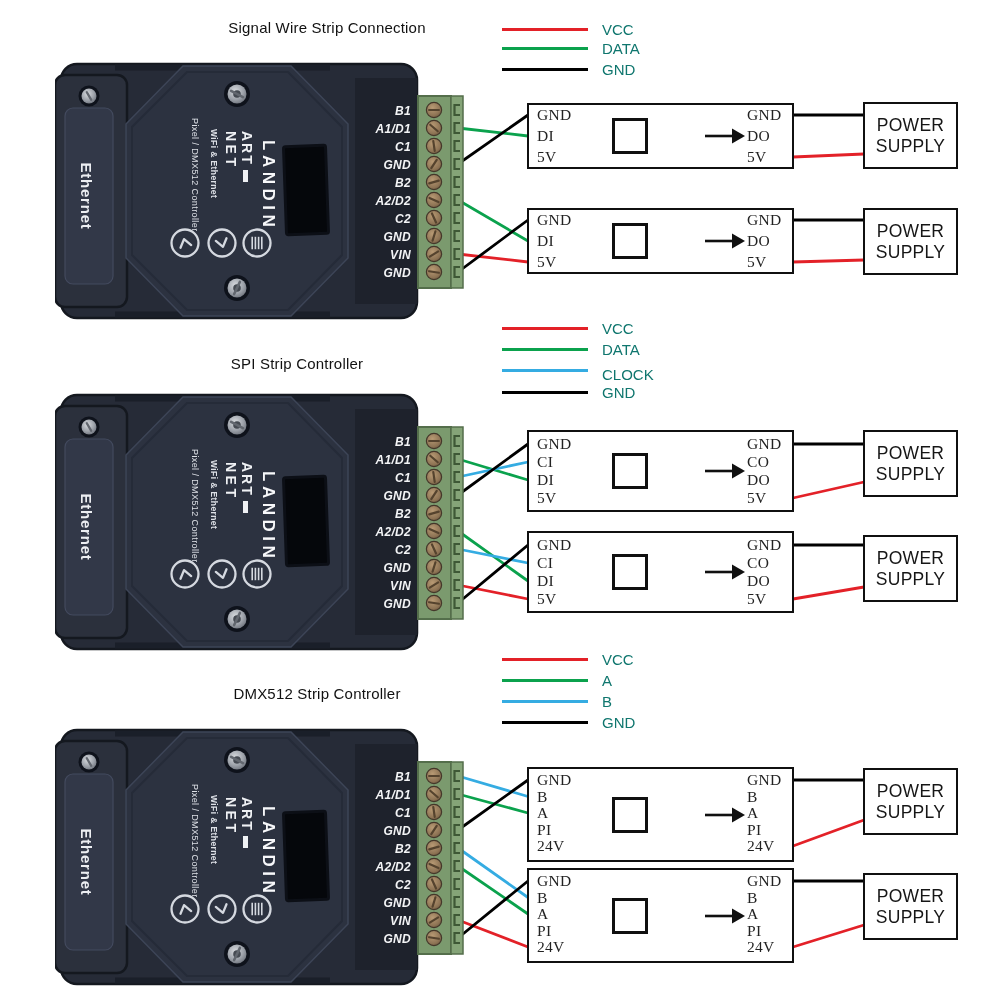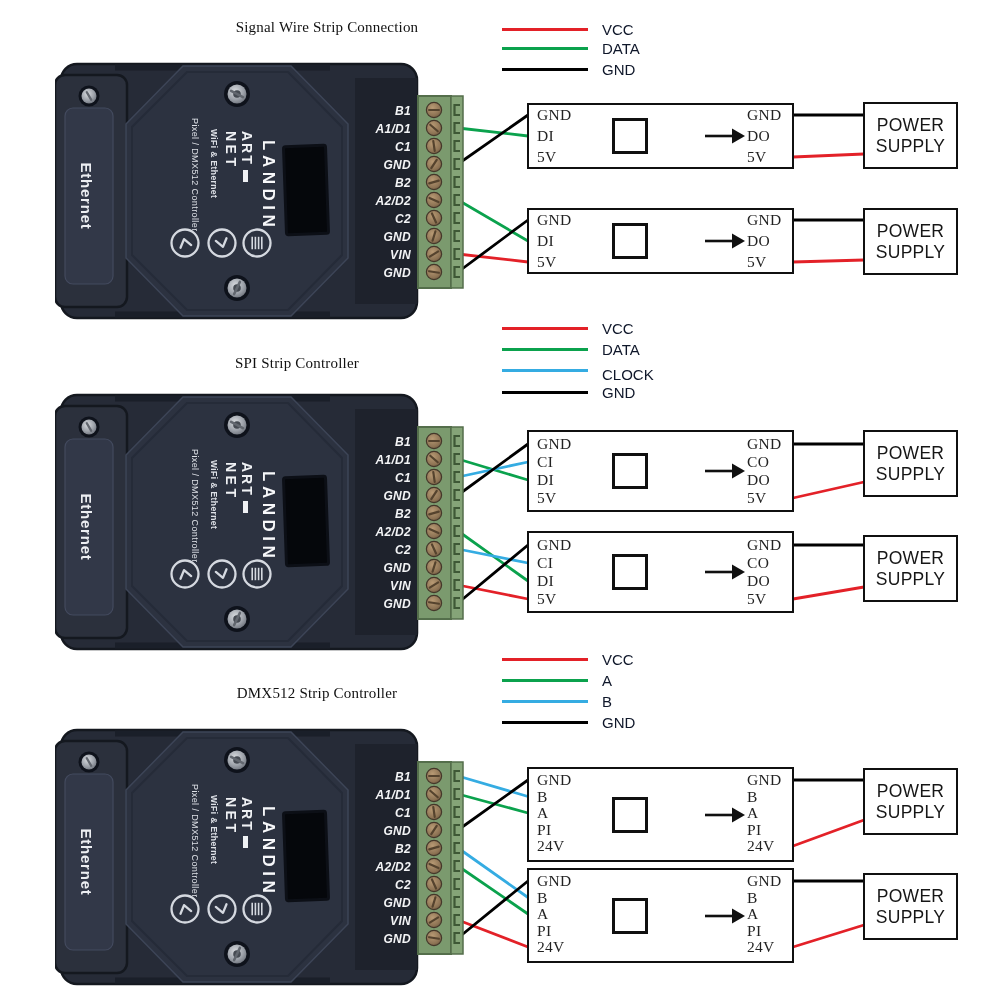--- a/index.html
+++ b/index.html
@@ -1,21 +1,21 @@
 <!DOCTYPE html>
 <html><head>
 <meta charset="utf-8">
 <style>
   html,body{margin:0;padding:0;background:#fff;}
   #canvas{position:relative;width:1000px;height:1000px;background:#ffffff;overflow:hidden;
           font-family:"Liberation Sans",sans-serif;}
   .abs{position:absolute;}
-  .title{font-size:15px;color:#111;white-space:nowrap;transform:translate(-50%,-50%);letter-spacing:0.2px;font-family:Liberation Serif, serif;}
+  .title{font-size:15px;color:#111;white-space:nowrap;transform:translate(-50%,-50%);letter-spacing:0.2px;}
   .legend-line{width:86px;height:3px;}
-  .legend-label{font-size:15px;color:#0f172a;transform:translateY(-50%);white-space:nowrap;}
+  .legend-label{font-size:15px;color:#0f766e;transform:translateY(-50%);white-space:nowrap;}
   .strip-box{border:2.5px solid #101010;background:#ffffff;box-sizing:border-box;}
   .pin{font-family:"Liberation Serif",serif;font-size:15.5px;color:#222;transform:translateY(-50%);
        white-space:nowrap;letter-spacing:0.3px;}
   .ic{width:36px;height:36px;border:3px solid #101010;box-sizing:border-box;background:#fff;}
   .power-box{border:2.5px solid #101010;box-sizing:border-box;background:#fff;display:flex;
              flex-direction:column;align-items:center;justify-content:center;
              font-size:17.5px;color:#161616;line-height:21px;letter-spacing:0.3px;}
 </style>
 </head>
 <body>

